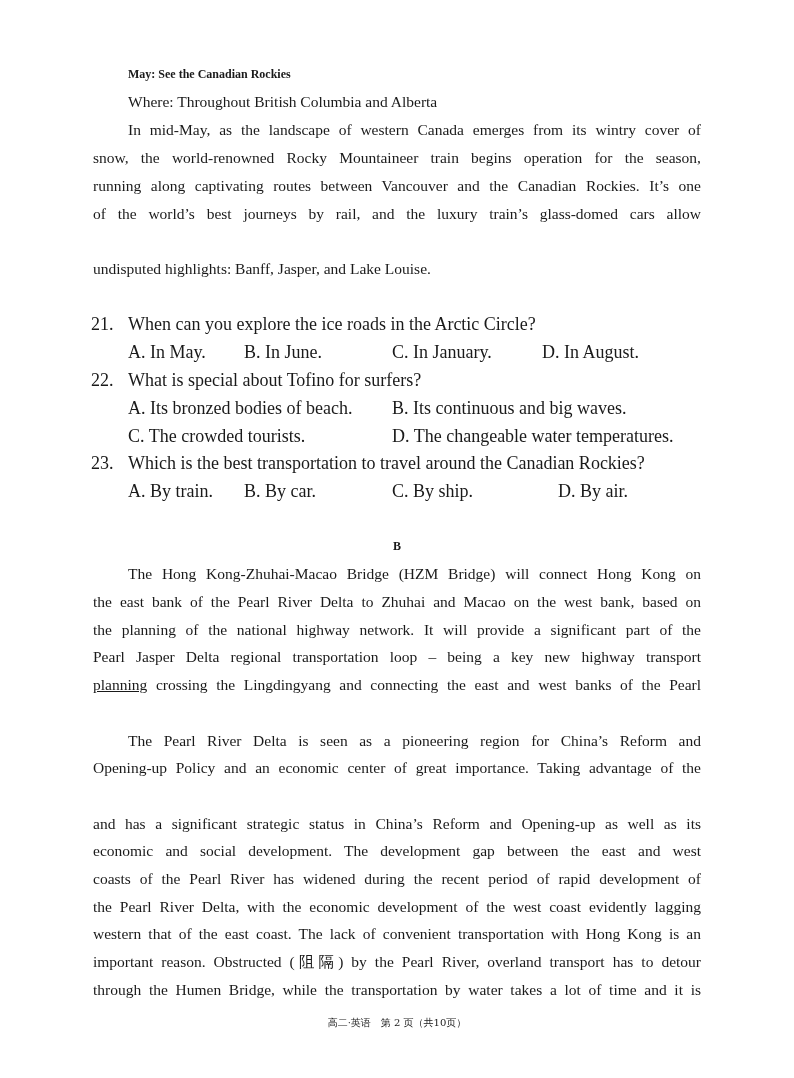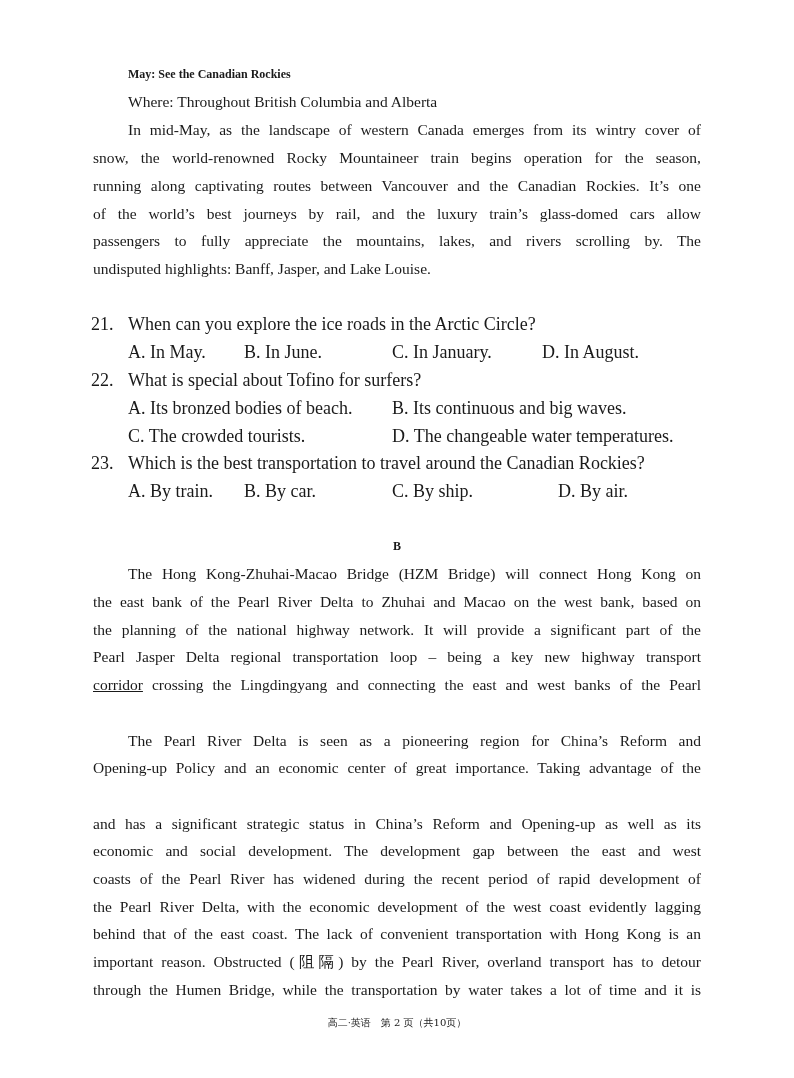--- a/index.html
+++ b/index.html
@@ -21,21 +21,20 @@
 
 <div class="page">
 
   <div class="line heading" style="top:64px; left:128px;">May: See the Canadian Rockies</div>
   <div class="line" style="top:92px; left:128px;">Where: Throughout British Columbia and Alberta</div>
 
   <div class="line just" style="top:120px; left:128px; width:573px;">In mid-May, as the landscape of western Canada emerges from its wintry cover of</div>
   <div class="line just" style="top:148px;">snow, the world-renowned Rocky Mountaineer train begins operation for the season,</div>
   <div class="line just" style="top:176px;">running along captivating routes between Vancouver and the Canadian Rockies. It’s one</div>
   <div class="line just" style="top:204px;">of the world’s best journeys by rail, and the luxury train’s glass-domed cars allow</div>
-  <div class="line just" style="top:231px;">passengers to fully appreciate the mountains, lakes, and rivers scrolling by. The</div>
   <div class="line" style="top:259px;">undisputed highlights: Banff, Jasper, and Lake Louise.</div>
 
   <div>
     <span class="q" style="top:314px; left:91px;">21.</span>
     <span class="q" style="top:314px; left:128px;">When can you explore the ice roads in the Arctic Circle?</span>
     <span class="q" style="top:342px; left:128px;">A. In May.</span>
     <span class="q" style="top:342px; left:244px;">B. In June.</span>
     <span class="q" style="top:342px; left:392px;">C. In January.</span>
     <span class="q" style="top:342px; left:542px;">D. In August.</span>
   </div>
@@ -57,26 +56,26 @@
     <span class="q" style="top:481px; left:392px;">C. By ship.</span>
     <span class="q" style="top:481px; left:542px;margin-left:16px;">D. By air.</span>
   </div>
 
   <div class="line heading center" style="top:536px; left:0; width:794px;">B</div>
 
   <div class="line just" style="top:564px; left:128px; width:573px;">The Hong Kong-Zhuhai-Macao Bridge (HZM Bridge) will connect Hong Kong on</div>
   <div class="line just" style="top:592px;">the east bank of the Pearl River Delta to Zhuhai and Macao on the west bank, based on</div>
   <div class="line just" style="top:620px;">the planning of the national highway network. It will provide a significant part of the</div>
   <div class="line just" style="top:647px;">Pearl Jasper Delta regional transportation loop – being a key new highway transport</div>
-  <div class="line just" style="top:675px;"><span class="underline">corridor</span><span> crossing the Lingdingyang and connecting the east and west banks of the Pearl</span></div>
+  <div class="line just" style="top:675px;"><span class="underline">planning</span><span> crossing the Lingdingyang and connecting the east and west banks of the Pearl</span></div>
 
   <div class="line just" style="top:731px; left:128px; width:573px;">The Pearl River Delta is seen as a pioneering region for China’s Reform and</div>
   <div class="line just" style="top:758px;">Opening-up Policy and an economic center of great importance. Taking advantage of the</div>
   <div class="line just" style="top:814px;">and has a significant strategic status in China’s Reform and Opening-up as well as its</div>
   <div class="line just" style="top:841px;">economic and social development. The development gap between the east and west</div>
   <div class="line just" style="top:869px;">coasts of the Pearl River has widened during the recent period of rapid development of</div>
   <div class="line just" style="top:897px;">the Pearl River Delta, with the economic development of the west coast evidently lagging</div>
-  <div class="line just" style="top:924px;">behind that of the east coast. The lack of convenient transportation with Hong Kong is an</div>
+  <div class="line just" style="top:924px;">western that of the east coast. The lack of convenient transportation with Hong Kong is an</div>
   <div class="line just" style="top:952px;">important reason. Obstructed (阻隔) by the Pearl River, overland transport has to detour</div>
   <div class="line just" style="top:980px;">through the Humen Bridge, while the transportation by water takes a lot of time and it is</div>
 
   <div class="footer">高二·英语　第 2 页（共10页）</div>
 </div>
 
 </body></html>

